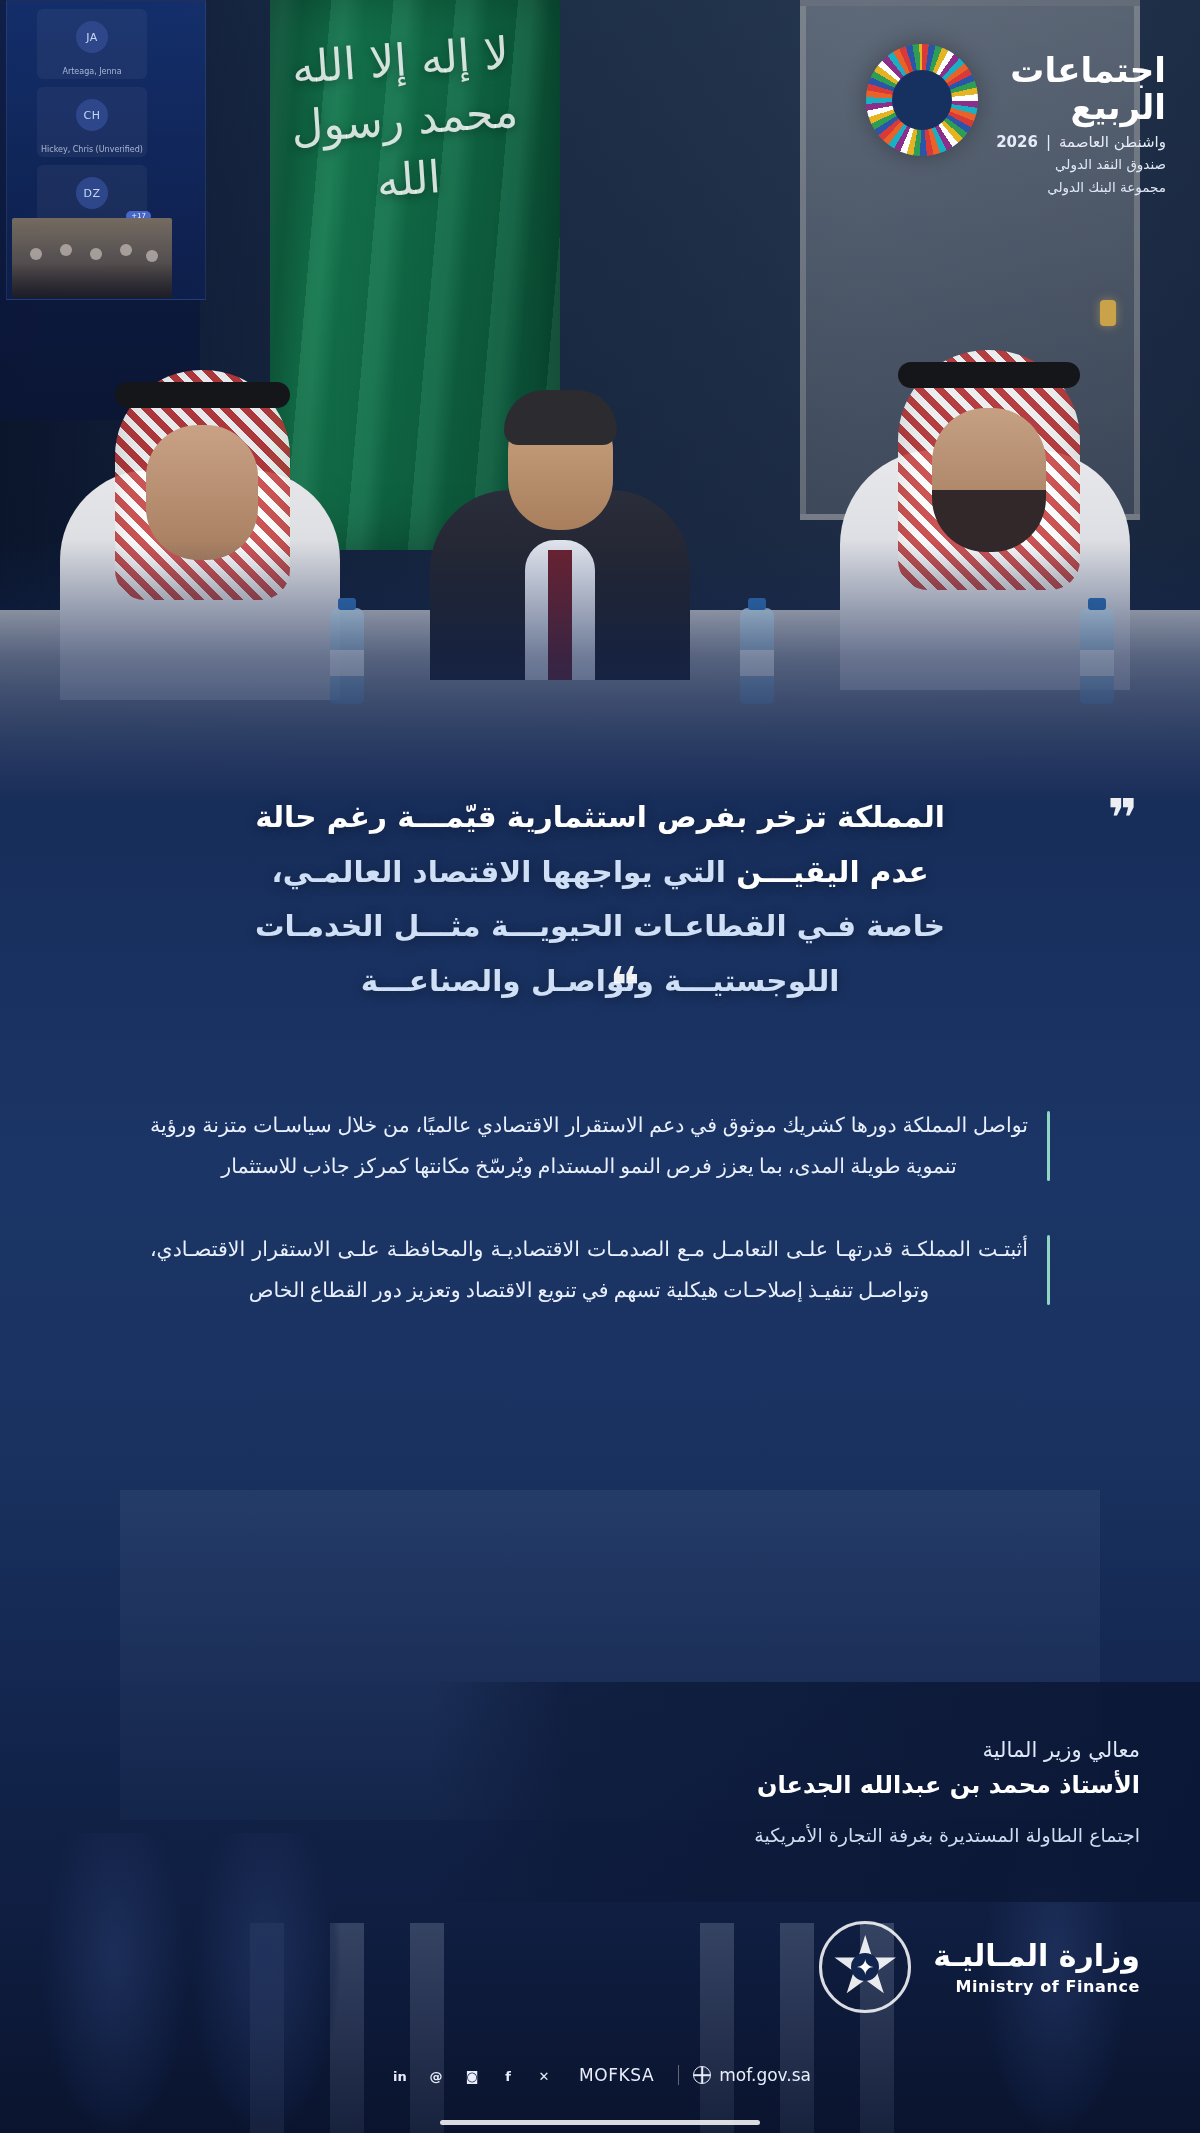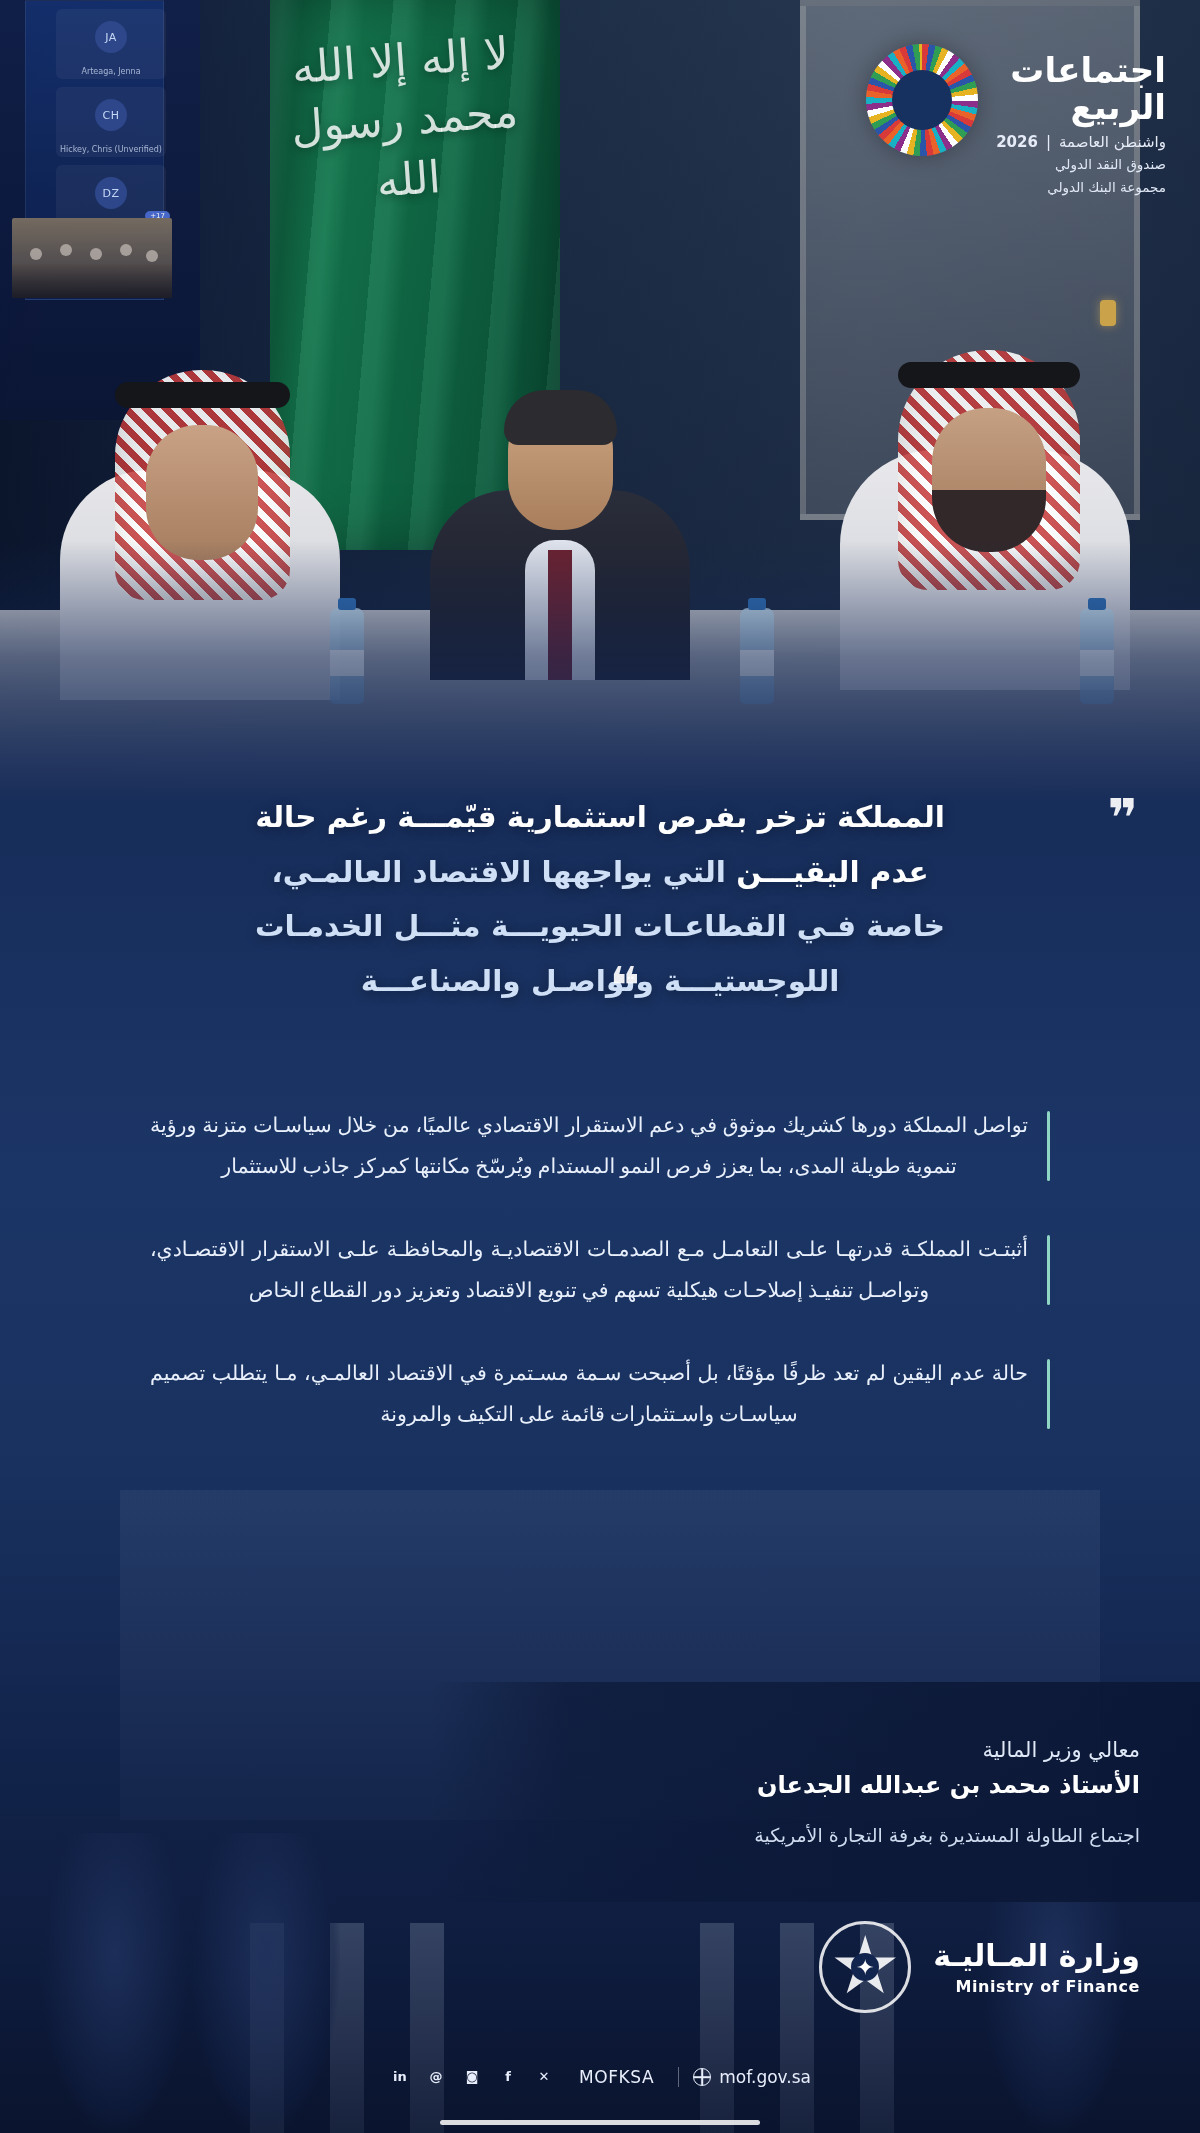--- a/index.html
+++ b/index.html
@@ -32,21 +32,21 @@
     background:
       linear-gradient(180deg, rgba(20,30,60,0.25) 0%, rgba(10,20,45,0.55) 100%),
       linear-gradient(90deg, #0a1529 0%, #15253f 18%, #1d3048 34%, #24374e 55%, #2b3e55 72%, #213349 100%);
   }
   .wall-panel-left {
     position: absolute; left: 0; top: 0; width: 200px; height: 420px;
     background: linear-gradient(180deg, #11204a 0%, #0b1636 100%);
     opacity: .95;
   }
   .screen {
-    position: absolute; left: 25px; top: 0px; width: 139px; height: 300px;
+    position: absolute; left: 6px; top: 0px; width: 200px; height: 300px;
     background: linear-gradient(180deg, #14306e 0%, #0e1f4c 100%);
     border: 1px solid rgba(255,255,255,0.08);
   }
   .tile {
     position: absolute; left: 30px; width: 110px; height: 70px;
     background: rgba(255,255,255,0.05);
     border-radius: 6px;
   }
   .tile .circ {
     position: absolute; left: 50%; top: 12px; transform: translateX(-50%);
@@ -282,21 +282,21 @@
   .mof-mark .palm {
     position: absolute; left: 50%; top: 50%; transform: translate(-50%,-50%);
     color: #fff; font-size: 22px;
   }
   .mof-text { text-align: right; color: #fff; }
   .mof-ar { font-size: 30px; font-weight: bold; letter-spacing: 1px; }
   .mof-en { font-size: 16px; letter-spacing: .6px; margin-top: 4px; direction: ltr; text-align: right; font-weight: bold; }
 
   .social {
     position: absolute; left: 0; right: 0; bottom: 46px;
-    display: flex; align-items: flex-end; justify-content: center; gap: 14px;
+    display: flex; align-items: flex-start; justify-content: center; gap: 14px;
     direction: ltr; color: #e8eefb; font-size: 16px;
   }
   .sicon {
     width: 22px; height: 22px; display: inline-flex; align-items: center; justify-content: center;
     font-size: 13px; font-weight: bold; color: #e8eefb;
   }
   .handle { margin: 0 10px; letter-spacing: .6px; font-size: 17px; }
   .sep { width: 1px; height: 20px; background: rgba(255,255,255,.35); }
   .site { display: inline-flex; align-items: center; gap: 8px; font-size: 17px; }
   .globe-s {
@@ -431,21 +431,20 @@
     <div class="col" style="left:780px;"></div>
     <div class="col" style="left:860px;"></div>
     <div class="tree" style="left:40px;"></div>
     <div class="tree" style="left:190px;"></div>
     <div class="tree" style="left:980px;"></div>
   </div>
 
   <div class="points">
     <div class="point">تواصل المملكة دورها كشريك موثوق في دعم الاستقرار الاقتصادي عالميًا، من خلال سياسـات متزنة ورؤية تنموية طويلة المدى، بما يعزز فرص النمو المستدام ويُرسّخ مكانتها كمركز جاذب للاستثمار</div>
     <div class="point">أثبتـت المملكـة قدرتهـا علـى التعامـل مـع الصدمـات الاقتصاديـة والمحافظـة علـى الاستقرار الاقتصـادي، وتواصـل تنفيـذ إصلاحـات هيكلية تسهم في تنويع الاقتصاد وتعزيز دور القطاع الخاص</div>
-    <div class="point">حالة عدم اليقين لم تعد ظرفًا مؤقتًا، بل أصبحت سـمة مسـتمرة في الاقتصاد العالمـي، مـا يتطلب تصميم سياسـات واسـتثمارات قائمة على التكيف والمرونة</div>
   </div>
 
   <div class="attrib">
     <div class="att-role">معالي وزير المالية</div>
     <div class="att-name">الأستاذ محمد بن عبدالله الجدعان</div>
     <div class="att-event">اجتماع الطاولة المستديرة بغرفة التجارة الأمريكية</div>
   </div>
 
   <div class="footer-logo">
     <div class="mof-text">

